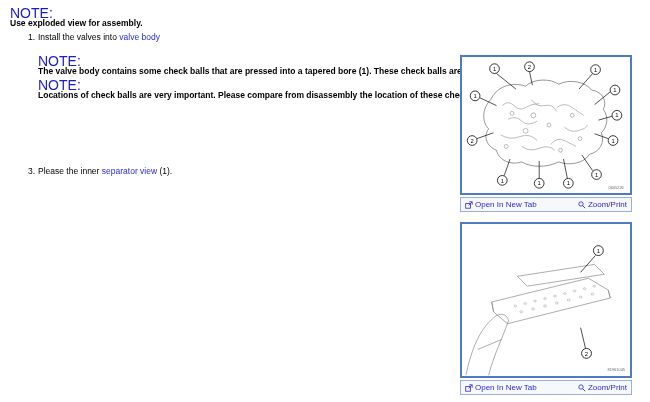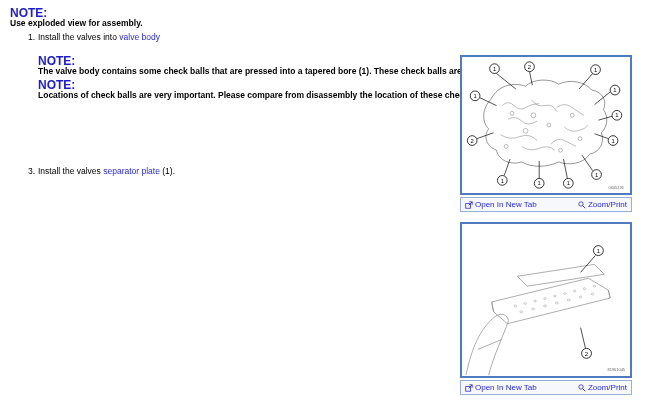--- a/index.html
+++ b/index.html
@@ -2,21 +2,21 @@
 <html><head>
 <meta charset="utf-8">
 <style>
   html,body{margin:0;padding:0;}
   body{
     width:650px;height:402px;background:#ffffff;position:relative;overflow:hidden;
     font-family:"Liberation Sans",sans-serif;color:#000;
   }
   
   .content{position:absolute;left:10px;top:8px;width:445px;}
-  .note-label{color:#1b1bd1;font-weight:bold;font-size:12px;line-height:10px;white-space:nowrap;}
+  .note-label{color:#1b1bd1;font-weight:normal;font-size:14px;line-height:10px;white-space:nowrap;}
   .note-text{font-weight:bold;font-size:8.5px;line-height:10px;white-space:nowrap;}
   .step{font-size:8.5px;line-height:10px;white-space:nowrap;padding-left:18px;}
   .step .num{display:inline-block;min-width:10px;}
   .doclink{color:#2a2ad6;cursor:pointer;text-decoration:none;}
   .sub{margin-left:10px;}
   .mt12{margin-top:4px;} .mt14{margin-top:14px;} .mt66{margin-top:66px;}
   
   .figures{position:absolute;left:460px;top:55px;width:172px;}
   .fig-card{border:2px solid #4f7cc0;background:#fff;position:relative;overflow:hidden;}
   .fig1{height:136px;}
@@ -50,21 +50,21 @@
     <div class="note-text">The valve body contains some check balls that are pressed into a tapered bore (1). These check balls are not removable</div>
   </div>
 
   <div class="sub mt12" style="padding-left:18px;">
     <div class="note-label">NOTE:</div>
     <div class="note-text">Locations of check balls are very important. Please compare from disassembly the location of these check balls.</div>
   </div>
 
 
   <div class="step mt66">
-    <span class="num">3.</span><span>Install the valves </span><a class="doclink">separator plate</a><span> (1).</span>
+    <span class="num">3.</span><span>Please the inner </span><a class="doclink">separator view</a><span> (1).</span>
   </div>
 
 </div>
 
 <div class="figures">
 
   <div class="fig-card fig1">
     <svg width="168" height="136" viewBox="0 0 170 140">
       <g stroke="#666" fill="none" stroke-width="0.7">
         <path d="M28,44 C36,28 52,26 64,30 C72,22 90,22 98,28 C110,22 126,26 132,34 C144,36 148,46 144,54 C150,62 148,72 142,78 C146,88 140,98 130,100 C124,110 108,112 98,108 C86,114 70,114 60,108 C48,112 36,106 34,96 C24,92 20,82 26,74 C18,66 20,52 28,44 Z"></path>

